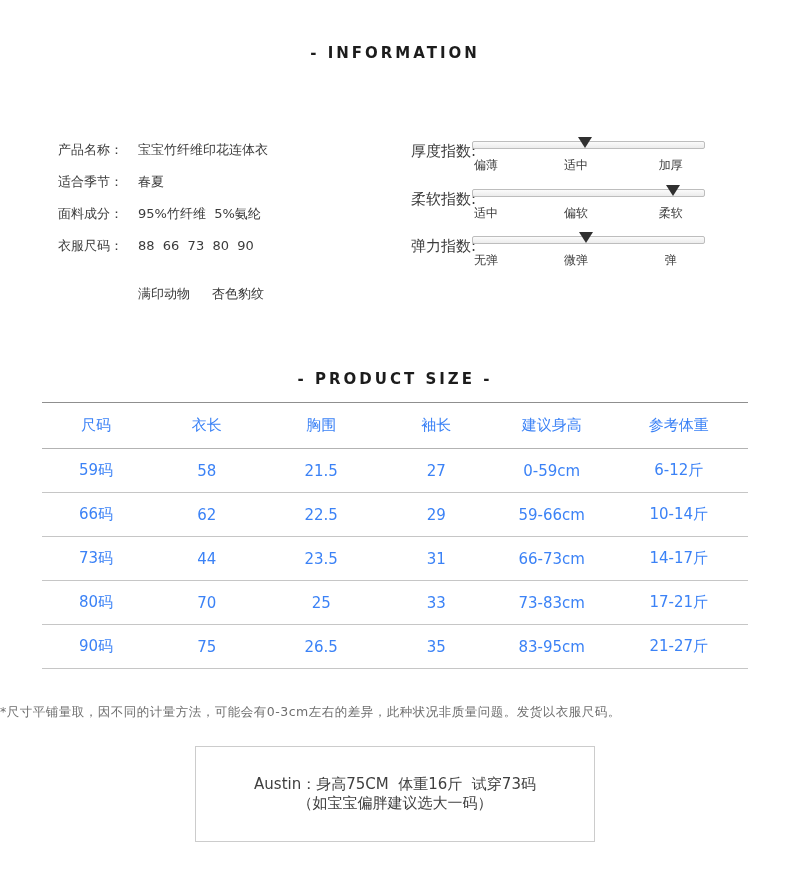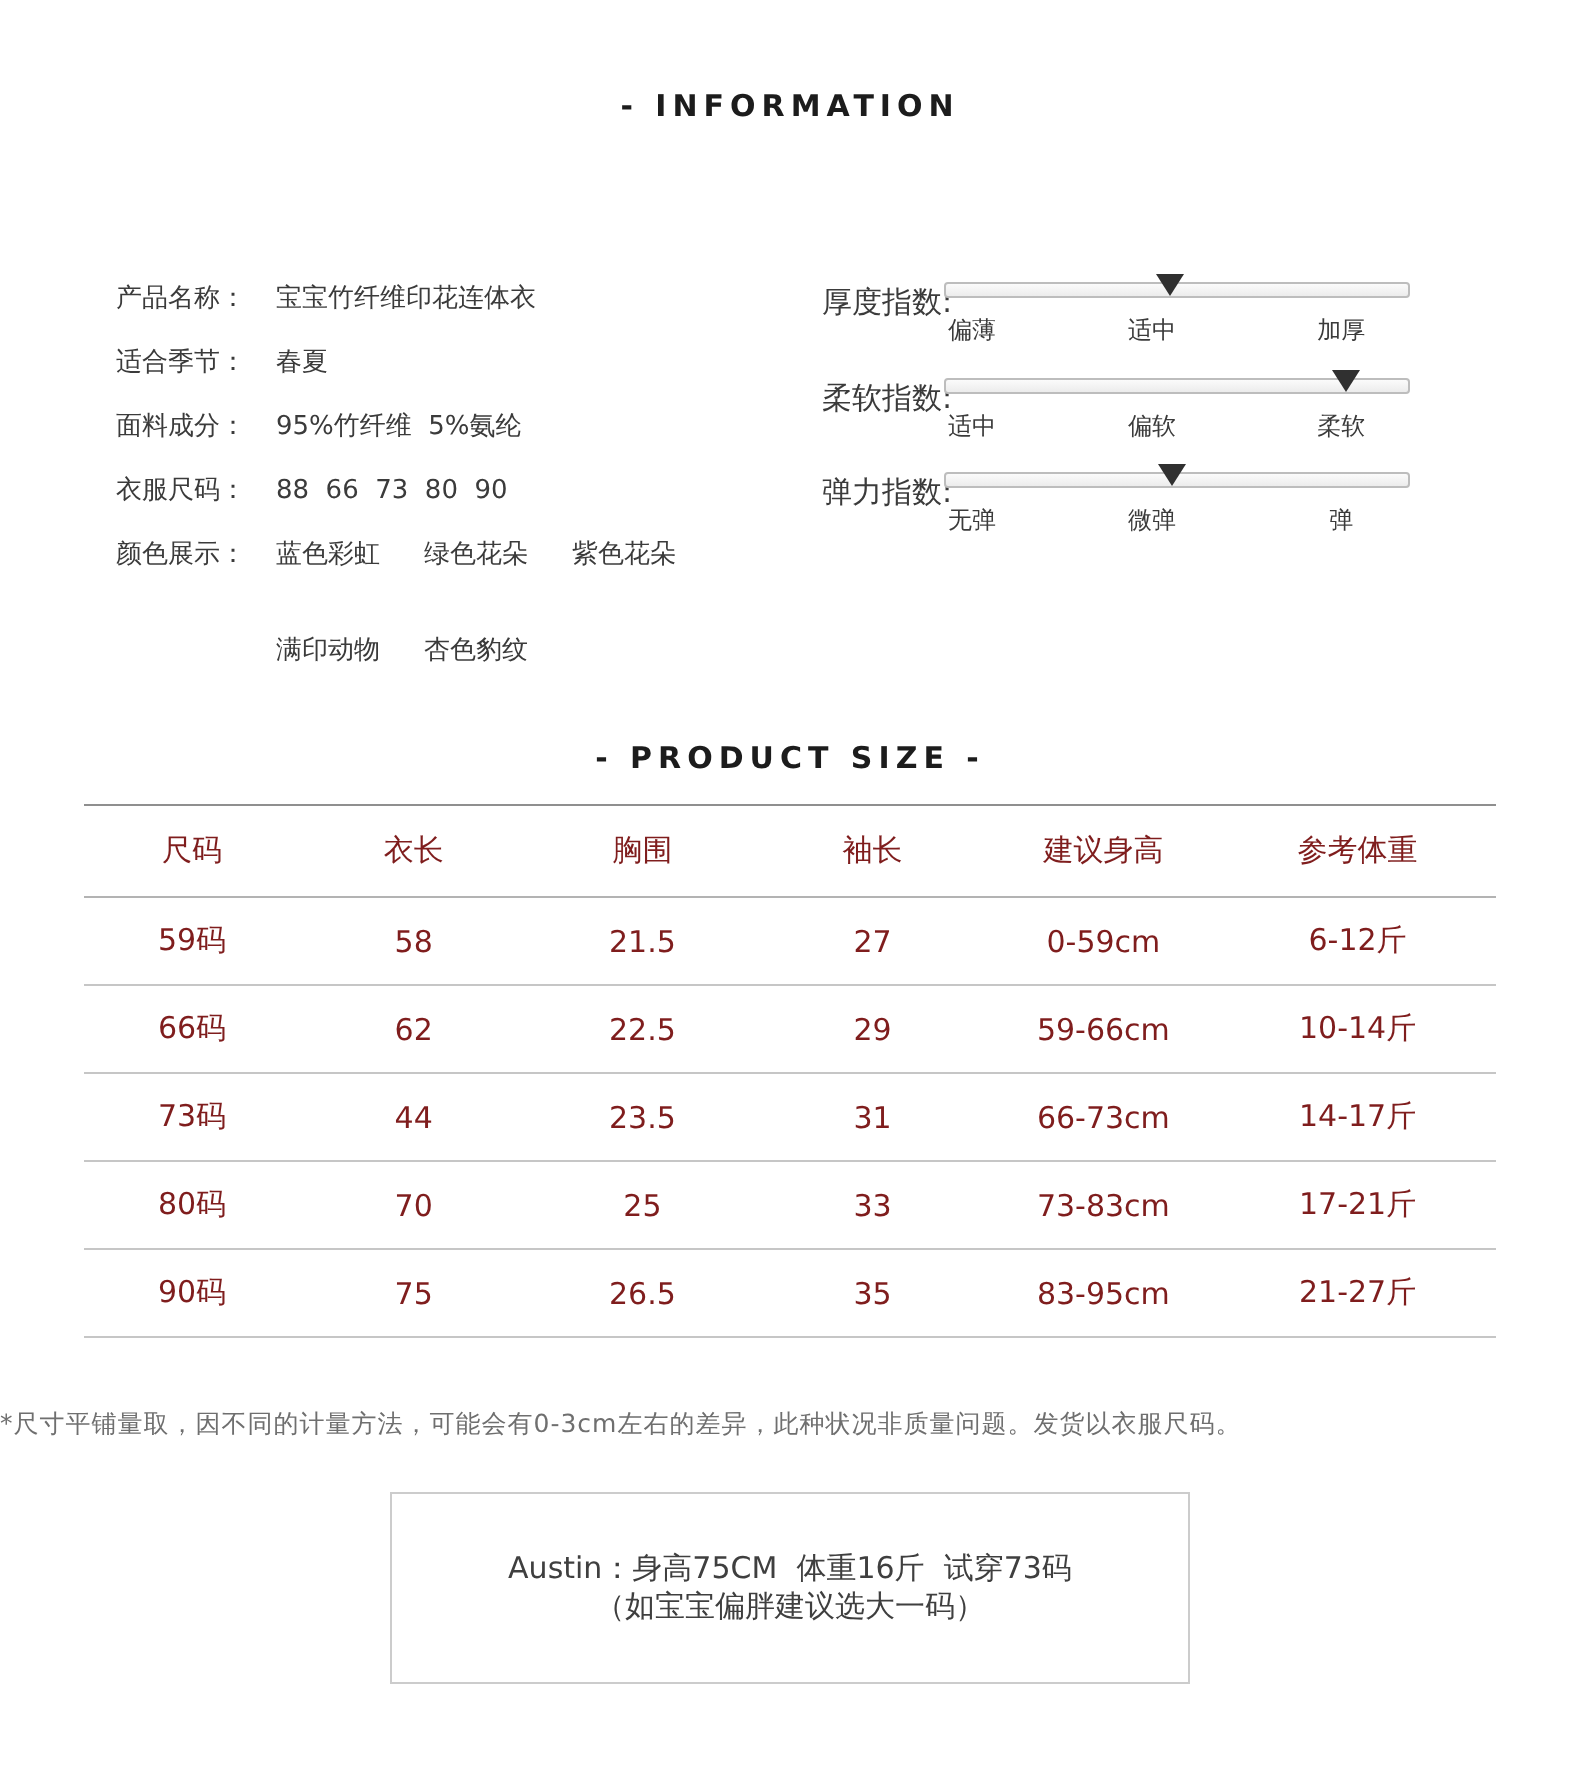--- a/index.html
+++ b/index.html
@@ -54,21 +54,21 @@
   .slider-ticks { position:absolute; left:77px; top:21px; width:231px; height:18px; font-size:12px;text-align:center; }
   .tick { position:absolute; top:0; white-space:nowrap; }
   .tick-0 { left:2px; }
   .tick-1 { left:45%; transform:translateX(-50%); }
   .tick-2 { left:86%; transform:translateX(-50%); }
 
   
   .size-table {
     position:absolute; left:42px; top:402px; width:706px;
     border-collapse:collapse; table-layout:fixed;
-    font-size:15px; color:#7f1d1d;
+    font-size:15px; color:#3b82f6;
     border-top:1px solid #8f8f8f;
   }
   .size-table th { font-weight:normal; height:45px; border-bottom:1px solid #b3b3b3; }
   .size-table td { height:43px; border-bottom:1px solid #c6c6c6; }
   .size-table th, .size-table td { text-align:center; vertical-align:middle; padding:0; }
 
   
   .footnote {
     position:absolute; left:0; top:704px; width:100%;
     text-align:left;
@@ -102,28 +102,20 @@
     <span class="info-label">适合季节：</span>
     <span class="info-value">春夏</span>
   </div>
   <div class="info-row">
     <span class="info-label">面料成分：</span>
     <span class="info-value">95%竹纤维  5%氨纶</span>
   </div>
   <div class="info-row">
     <span class="info-label">衣服尺码：</span>
     <span class="info-value">88  66  73  80  90</span>
-  </div>
-  <div class="info-row">
-    <span class="info-label">颜色展示：</span>
-    <span class="color-items">
-      <span class="color-item">蓝色彩虹</span>
-      <span class="color-item">绿色花朵</span>
-      <span class="color-item">紫色花朵</span>
-    </span>
   </div>
   <div class="info-row">
     <span class="color-items second">
       <span class="color-item">满印动物</span>
       <span class="color-item">杏色豹纹</span>
     </span>
   </div>
 </div>
 
 <div class="slider-group g0">

